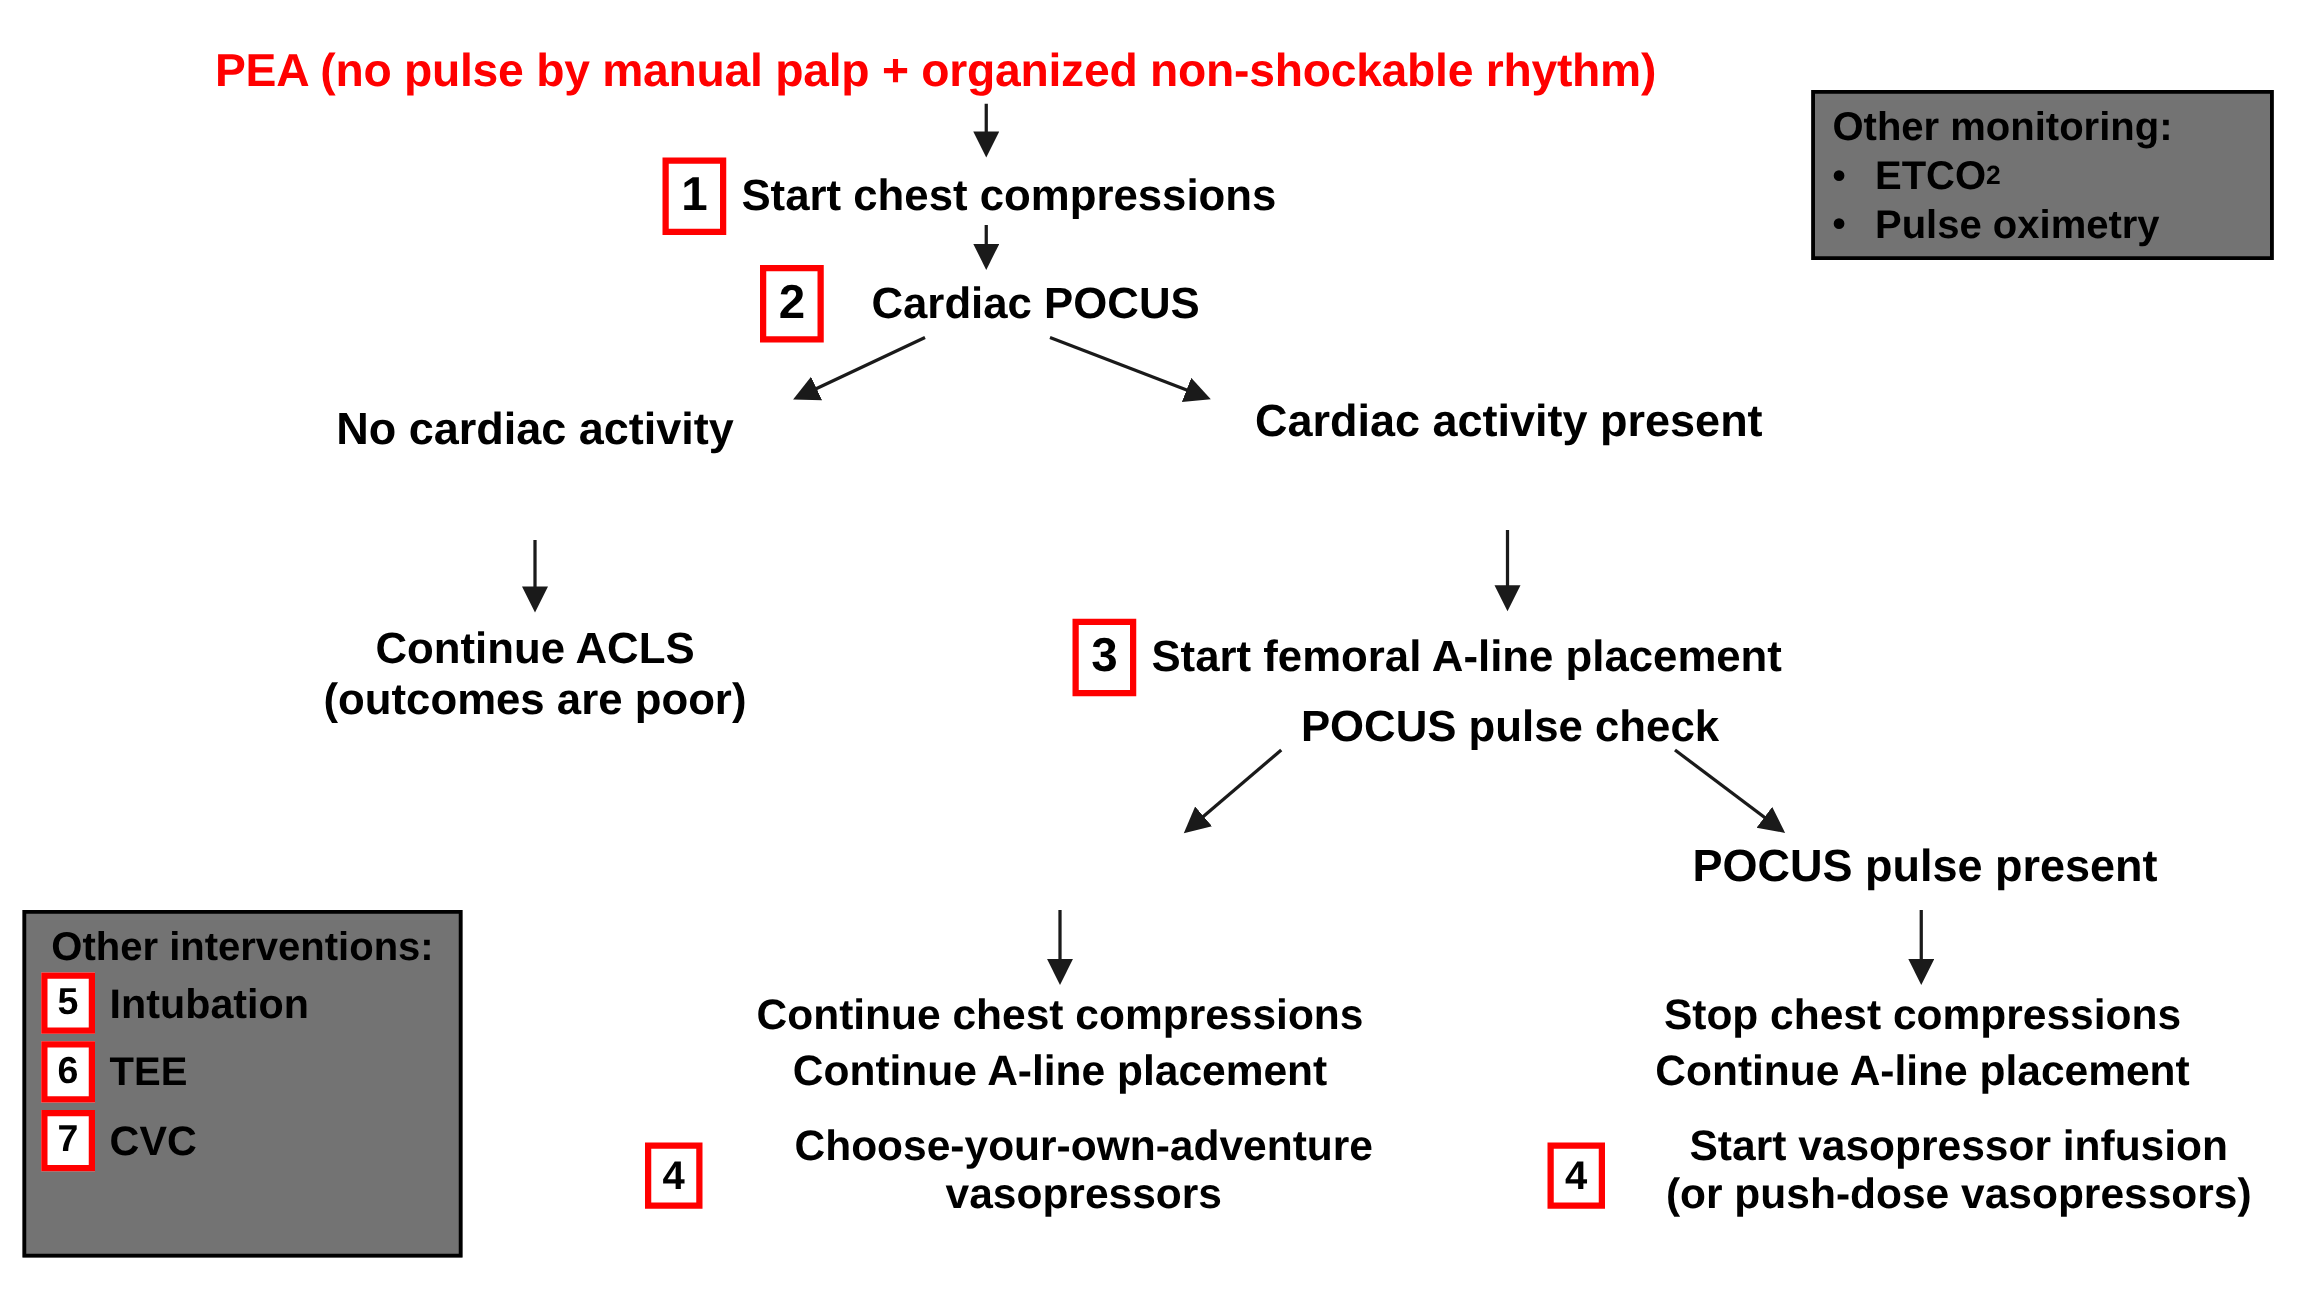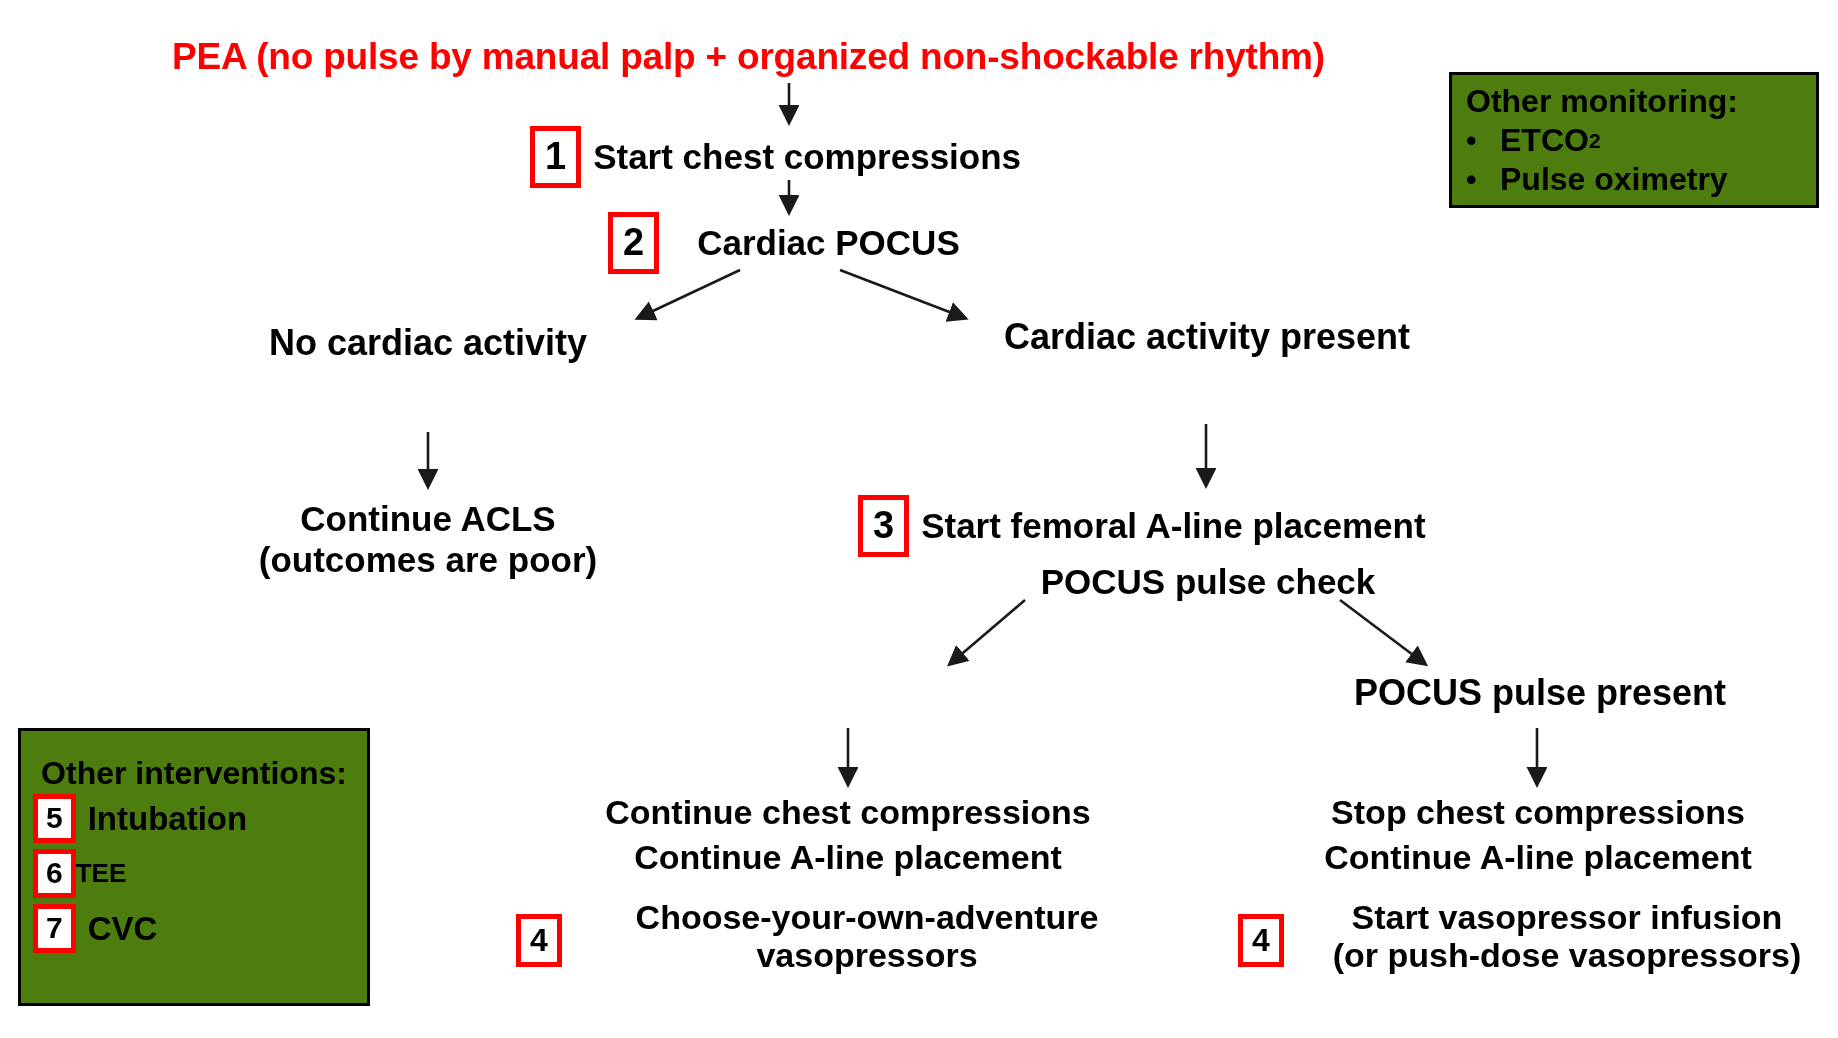--- a/index.html
+++ b/index.html
@@ -55,21 +55,21 @@
     text-align: center;
   }
   .label-inline {
     display: inline-block;
     vertical-align: middle;
     margin-left: 12px;
   }
   .panel {
     position: absolute;
     border: 3px solid #000000;
-    background: #4d7c0f;
+    background: #737373;
     box-sizing: border-box;
   }
   .panel-title {
     font-size: 32px;
     white-space: nowrap;
   }
   .panel-row {
     display: flex;
     align-items: center;
     white-space: nowrap;
@@ -184,28 +184,28 @@
       <span style="margin-left:14px;">ETCO</span>
         <span class="sub">2</span>
     </div>
     <div class="panel-row" style="margin-top:2px;">
       <span class="bullet-dot">•</span>
       <span style="margin-left:14px;">Pulse oximetry</span>
     </div>
   </div>
 
   <div class="panel" style="left:18px; top:728px; width:352px; height:278px; padding:8px 12px;">
-    <div class="panel-title" style="text-align:center; margin-bottom:2px;margin-top:16px;">Other interventions:</div>
+    <div class="panel-title" style="text-align:center; margin-bottom:2px;">Other interventions:</div>
     <div class="panel-row" style="margin-top:2px;">
       <span class="badge-sm" style="font-size:30px; padding:4px 8px 5px 8px; min-width:34px;">5</span>
       <span style="margin-left:12px; font-size:33px;">Intubation</span>
     </div>
     <div class="panel-row" style="margin-top:6px;">
       <span class="badge-sm" style="font-size:30px; padding:4px 8px 5px 8px; min-width:34px;">6</span>
-      <span style="font-size:26px;">TEE</span>
+      <span style="margin-left:12px; font-size:32px;">TEE</span>
     </div>
     <div class="panel-row" style="margin-top:6px;">
       <span class="badge-sm" style="font-size:30px; padding:4px 8px 5px 8px; min-width:34px;">7</span>
       <span style="margin-left:12px; font-size:33px;">CVC</span>
     </div>
   </div>
 
 </div>
 
 </body></html>

